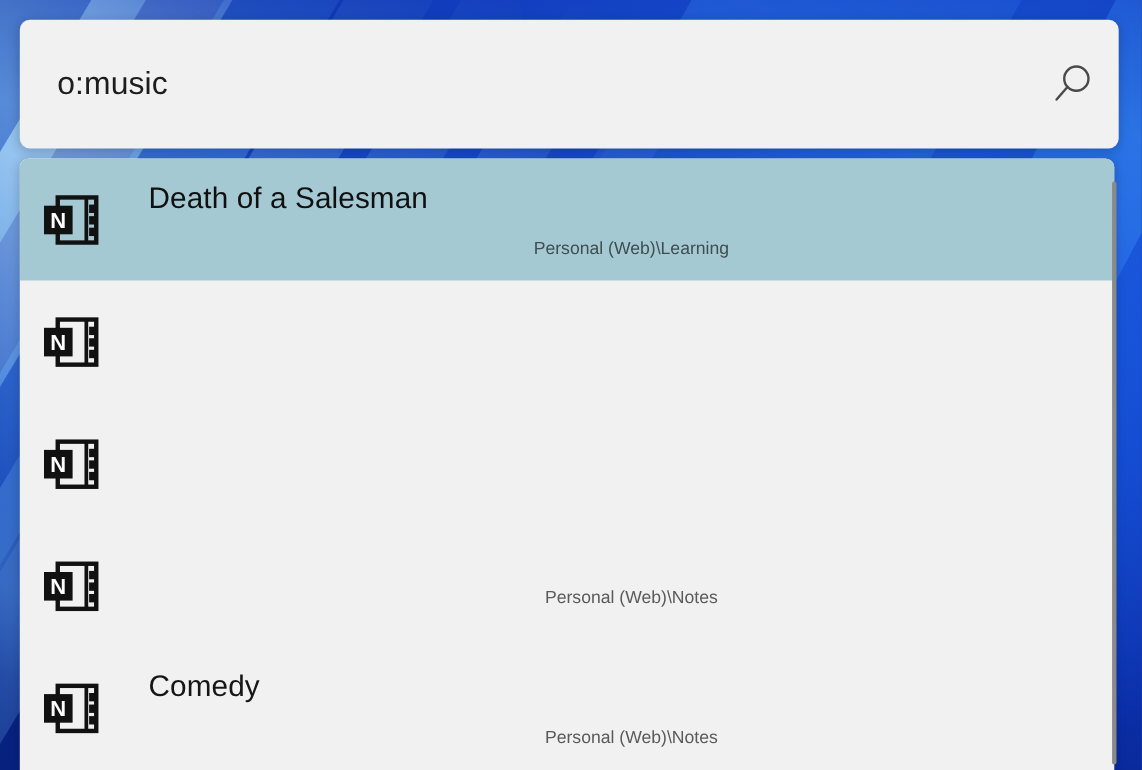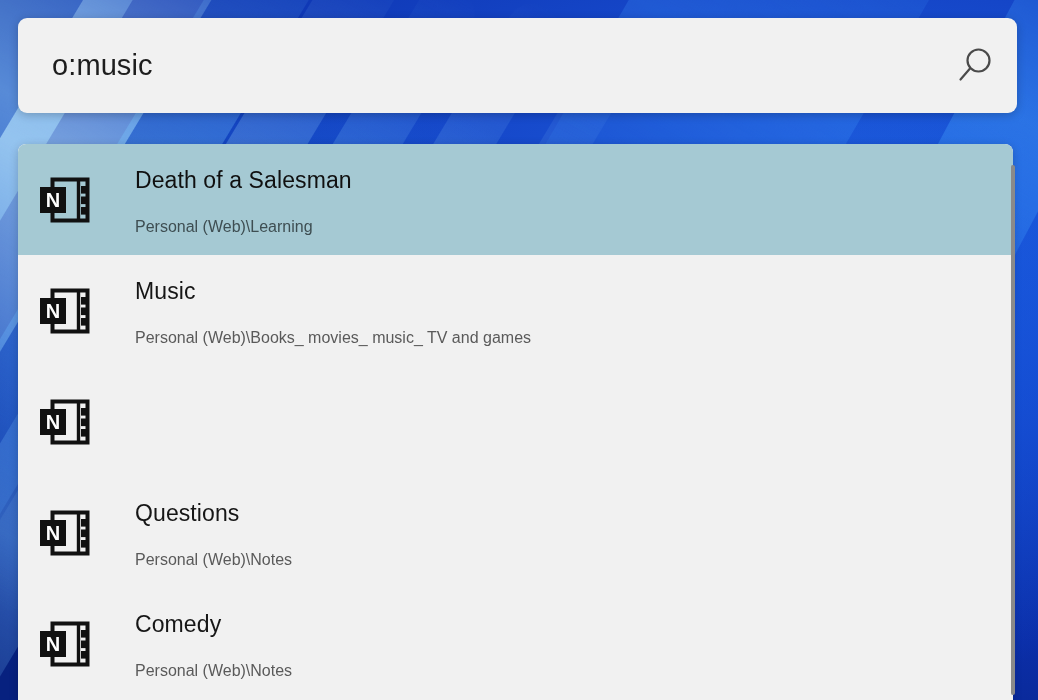--- a/index.html
+++ b/index.html
@@ -67,21 +67,21 @@
          background: linear-gradient(180deg, rgba(30,100,235,0) 0%, rgba(35,110,240,.30) 55%, rgba(15,60,190,0) 100%); }
   .rb11 { left: -60px; top: 300px; width: 120px; height: 520px; transform: rotate(31deg);
          background: linear-gradient(180deg, rgba(120,195,255,0) 0%, rgba(120,195,255,.34) 45%, rgba(60,140,245,0) 100%); }
   .rb12 { left: 620px; top: -260px; width: 260px; height: 620px; transform: rotate(30deg); border-radius: 120px;
          background: linear-gradient(180deg, rgba(70,160,255,0) 0%, rgba(70,160,255,.22) 52%, rgba(30,100,230,0) 100%); }
 
   
   #search-box {
     position: absolute;
     left: 18px; top: 18px;
-    width: 999px; height: 95px;
+    width: 999px; height: 117px;
     background: #f1f1f1;
     border-radius: 9px;
     box-shadow: 0 2px 10px rgba(0,0,0,.22);
     display: flex;
     align-items: center;
   }
   #search-input-text {
     flex: 1 1 auto;
     padding-left: 34px;
     font-size: 29px;
@@ -133,36 +133,37 @@
   }
   .row-text {
     flex: 1 1 auto;
     min-width: 0;
     padding-left: 25px;
     display: flex;
     flex-direction: column;
     justify-content: center;
   }
   .row-title {
-    font-size: 23px;
+    font-size: 27px;
     line-height: 32px;
     color: #161616;
     white-space: nowrap;
     overflow: hidden;
     text-overflow: ellipsis;
     letter-spacing: .1px;
   }
   .row-subtitle {
     margin-top: 21px;
     font-size: 16px;
     line-height: 19px;
     color: #5a5a5a;
     white-space: nowrap;
     overflow: hidden;
     text-overflow: ellipsis;
+    text-align: center;
   }
   .result-row.selected .row-title { color: #101010; }
   .result-row.selected .row-subtitle { color: #3e4e52; }
 
   
   #results-scrollbar {
     position: absolute;
     left: 1011px; top: 165px;
     width: 4px;
     height: 530px;
@@ -241,64 +242,59 @@
         <line x1="40.5" y1="4.5" x2="40.5" y2="45.5" stroke="#111111" stroke-width="3.4"></line>
 
         <rect x="43" y="11" width="5.6" height="7.6" fill="#111111"></rect>
         <rect x="43" y="21.5" width="5.6" height="7.6" fill="#111111"></rect>
         <rect x="43" y="32" width="5.6" height="7.6" fill="#111111"></rect>
 
         <rect x="2" y="12" width="26" height="26" fill="#111111"></rect>
         <text x="15" y="32" text-anchor="middle" font-family="'Liberation Sans', sans-serif" font-size="20" font-weight="bold" fill="#ffffff">N</text>
       </svg>
     </div>
+  </div>
+
+  <div class="result-row">
+    <div class="row-icon">
+      <svg width="54" height="50" viewBox="0 0 54 50" aria-hidden="true">
+
+        <rect x="14.5" y="4.5" width="35" height="41" fill="none" stroke="#111111" stroke-width="4"></rect>
+
+        <line x1="40.5" y1="4.5" x2="40.5" y2="45.5" stroke="#111111" stroke-width="3.4"></line>
+
+        <rect x="43" y="11" width="5.6" height="7.6" fill="#111111"></rect>
+        <rect x="43" y="21.5" width="5.6" height="7.6" fill="#111111"></rect>
+        <rect x="43" y="32" width="5.6" height="7.6" fill="#111111"></rect>
+
+        <rect x="2" y="12" width="26" height="26" fill="#111111"></rect>
+        <text x="15" y="32" text-anchor="middle" font-family="'Liberation Sans', sans-serif" font-size="20" font-weight="bold" fill="#ffffff">N</text>
+      </svg>
+    </div>
     <div class="row-text">
-      <div class="row-title">Music</div>
-      <div class="row-subtitle">Personal (Web)\Books_ movies_ music_ TV and games</div>
     </div>
   </div>
 
   <div class="result-row">
     <div class="row-icon">
       <svg width="54" height="50" viewBox="0 0 54 50" aria-hidden="true">
 
         <rect x="14.5" y="4.5" width="35" height="41" fill="none" stroke="#111111" stroke-width="4"></rect>
 
         <line x1="40.5" y1="4.5" x2="40.5" y2="45.5" stroke="#111111" stroke-width="3.4"></line>
 
         <rect x="43" y="11" width="5.6" height="7.6" fill="#111111"></rect>
         <rect x="43" y="21.5" width="5.6" height="7.6" fill="#111111"></rect>
         <rect x="43" y="32" width="5.6" height="7.6" fill="#111111"></rect>
 
         <rect x="2" y="12" width="26" height="26" fill="#111111"></rect>
         <text x="15" y="32" text-anchor="middle" font-family="'Liberation Sans', sans-serif" font-size="20" font-weight="bold" fill="#ffffff">N</text>
       </svg>
     </div>
     <div class="row-text">
-    </div>
-  </div>
-
-  <div class="result-row">
-    <div class="row-icon">
-      <svg width="54" height="50" viewBox="0 0 54 50" aria-hidden="true">
-
-        <rect x="14.5" y="4.5" width="35" height="41" fill="none" stroke="#111111" stroke-width="4"></rect>
-
-        <line x1="40.5" y1="4.5" x2="40.5" y2="45.5" stroke="#111111" stroke-width="3.4"></line>
-
-        <rect x="43" y="11" width="5.6" height="7.6" fill="#111111"></rect>
-        <rect x="43" y="21.5" width="5.6" height="7.6" fill="#111111"></rect>
-        <rect x="43" y="32" width="5.6" height="7.6" fill="#111111"></rect>
-
-        <rect x="2" y="12" width="26" height="26" fill="#111111"></rect>
-        <text x="15" y="32" text-anchor="middle" font-family="'Liberation Sans', sans-serif" font-size="20" font-weight="bold" fill="#ffffff">N</text>
-      </svg>
-    </div>
-    <div class="row-text">
-      <div class="row-title">Questions</div>
       <div class="row-subtitle">Personal (Web)\Notes</div>
     </div>
   </div>
 
   <div class="result-row">
     <div class="row-icon">
       <svg width="54" height="50" viewBox="0 0 54 50" aria-hidden="true">
 
         <rect x="14.5" y="4.5" width="35" height="41" fill="none" stroke="#111111" stroke-width="4"></rect>
 

